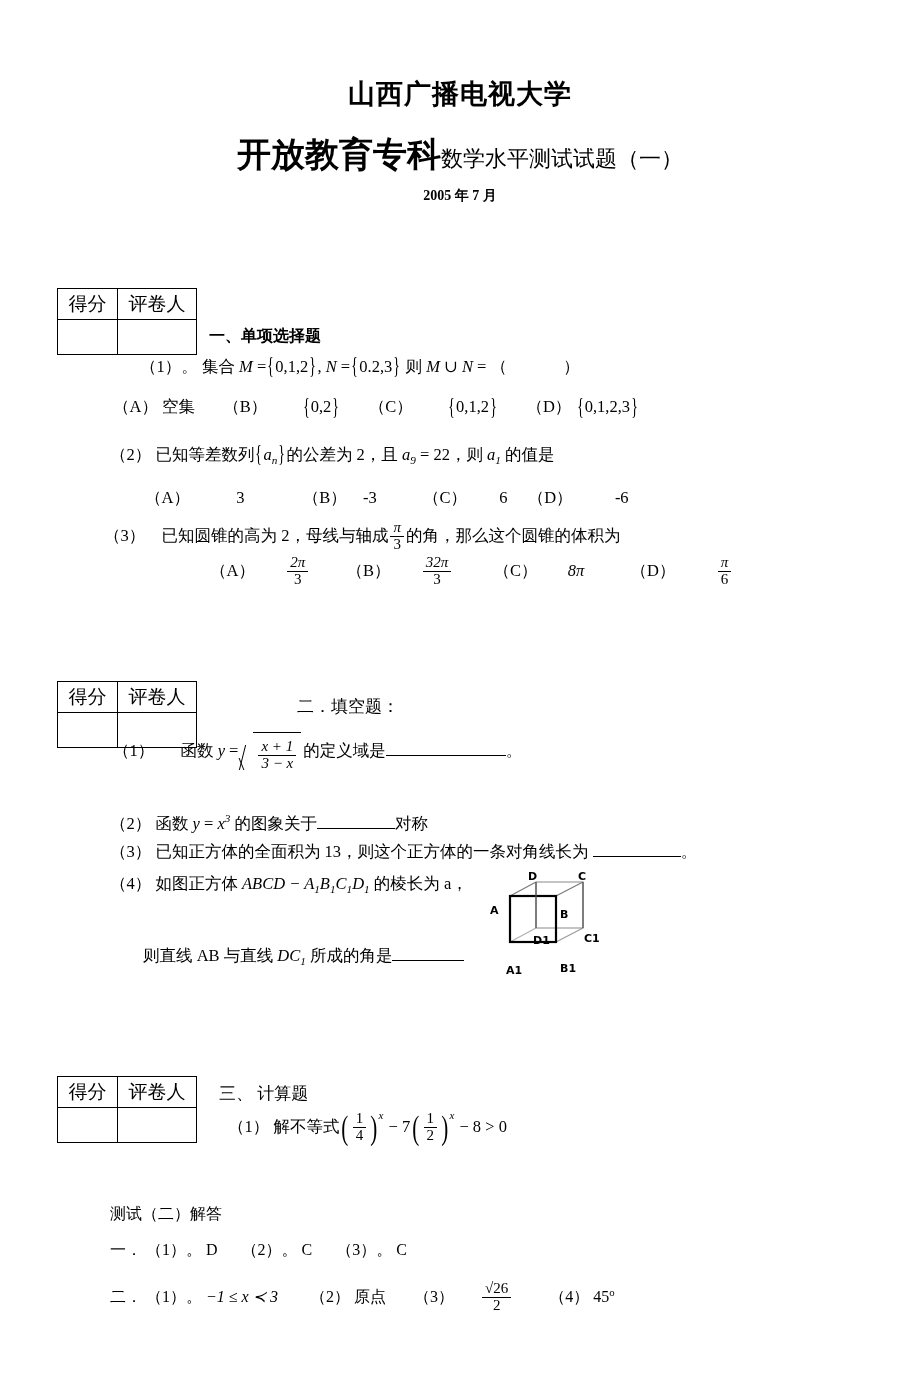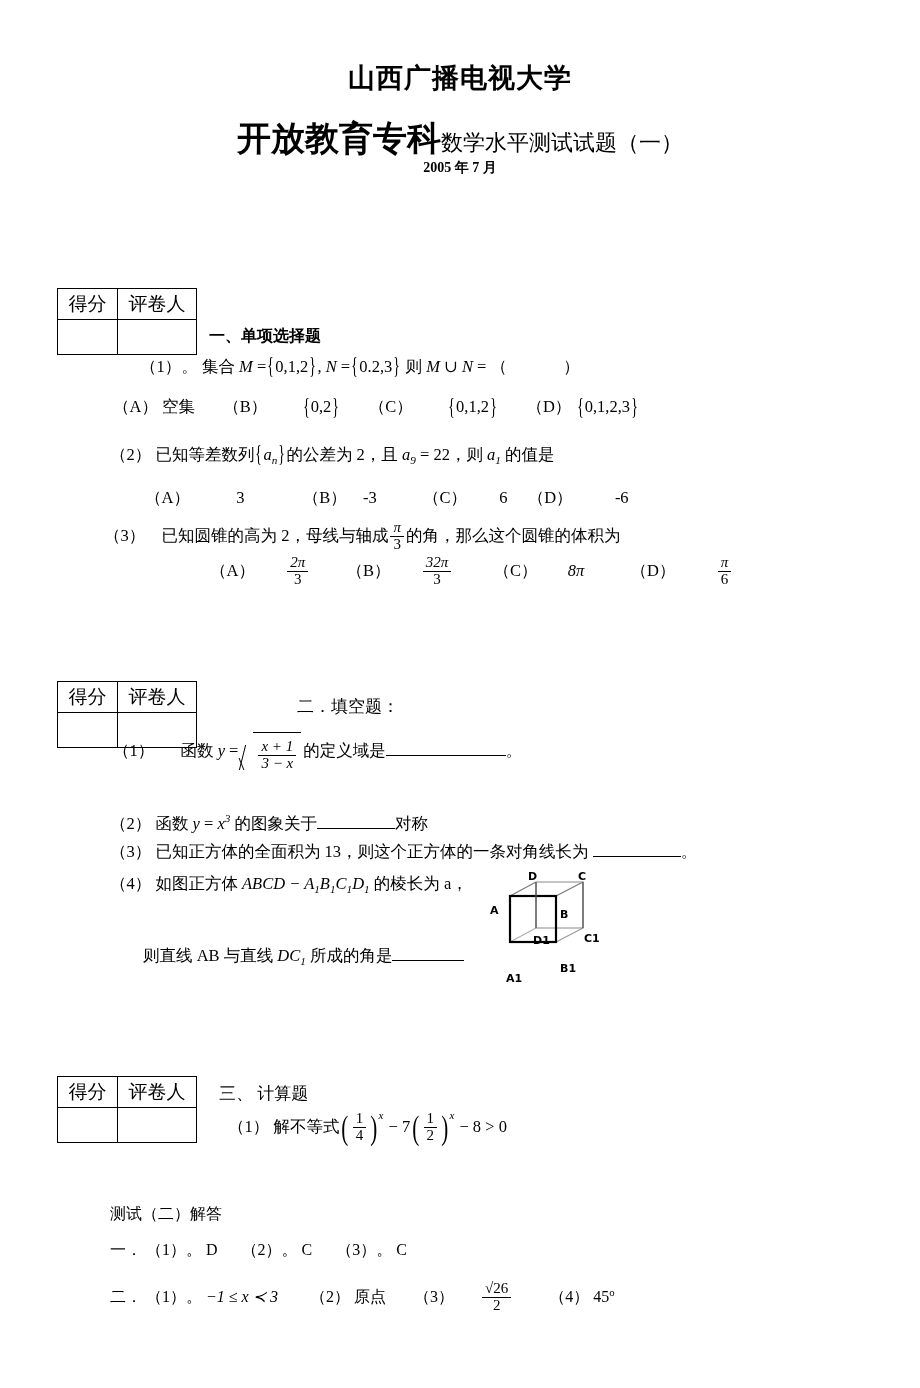--- a/index.html
+++ b/index.html
@@ -19,21 +19,21 @@
   .page {
     position: relative;
     width: 920px;
     height: 1388px;
     padding: 0;
   }
 
   
   .title-block {
     text-align: center;
-    padding-top: 62px;
+    padding-top: 78px;
   }
   .title-main {
     font-family: "DejaVu Sans", sans-serif;
     font-weight: bold;
     font-size: 27px;
     letter-spacing: 1px;
     line-height: 1.2;
   }
   .title-sub {
     margin-top: 24px;
@@ -44,21 +44,21 @@
   .title-sub .bold-part {
     font-family: "DejaVu Sans", sans-serif;
     font-weight: bold;
     font-size: 34px;
   }
   .title-sub .light-part {
     font-family: "Liberation Serif", serif;
     font-size: 22px;
   }
   .title-date {
-    margin-top: 0;
+    margin-top: 12px;
     font-family: "Liberation Serif", serif;
     font-weight: bold;
     font-size: 14px;
   }
 
   
   .score-row {
     position: absolute;
     left: 57px;
     display: flex;
@@ -393,21 +393,21 @@
 
       <line x1="48" y1="6" x2="48" y2="52" stroke="#555555" stroke-width="1.2"></line>
       <line x1="95" y1="6" x2="95" y2="52" stroke="#555555" stroke-width="1.2"></line>
     </svg>
     <div class="cube-label" style="left:40px; top:-6px;">D</div>
     <div class="cube-label" style="left:90px; top:-6px;">C</div>
     <div class="cube-label" style="left:2px; top:28px;">A</div>
     <div class="cube-label" style="left:72px; top:32px;">B</div>
     <div class="cube-label" style="left:45px; top:58px;">D1</div>
     <div class="cube-label" style="left:96px; top:56px;">C1</div>
-    <div class="cube-label" style="left:18px; top:96px;">A1</div>
+    <div class="cube-label" style="left:18px; top:88px;">A1</div>
     <div class="cube-label" style="left:72px; top:86px;">B1</div>
   </div>
 
   <div class="q" style="left:143px; top:944px;">
     <span>则直线 AB 与直线</span>
     <span class="mi">DC</span><sub>1</sub>
     <span>所成的角是</span><span class="blank-line" style="width:72px;height:14px;"></span>
   </div>
 
   <div class="score-row" style="top:1031px;">

